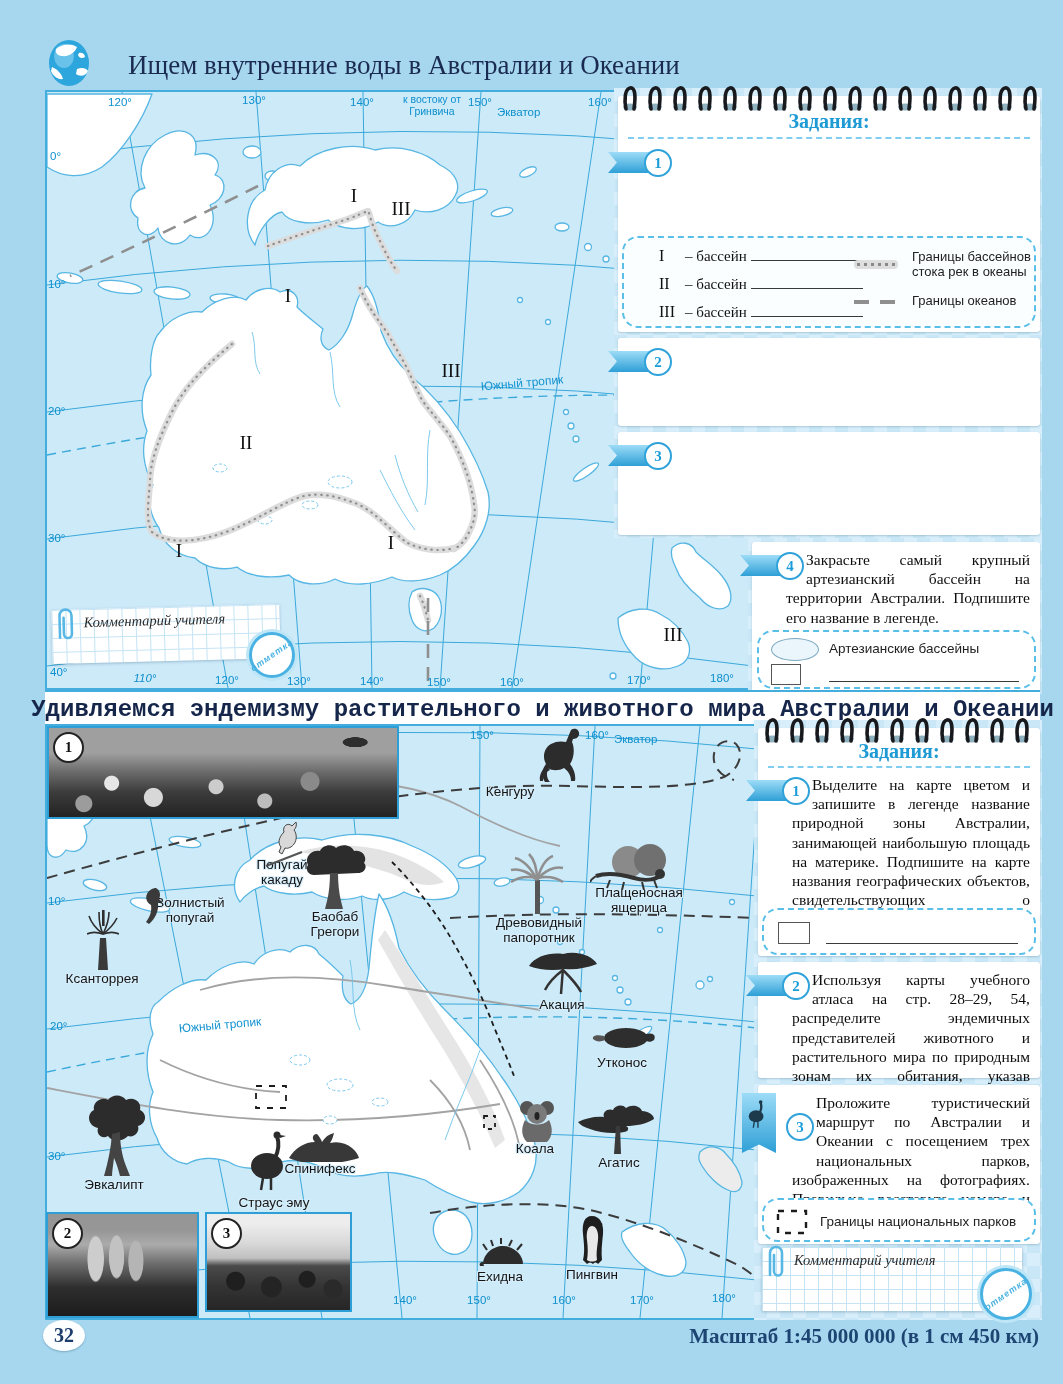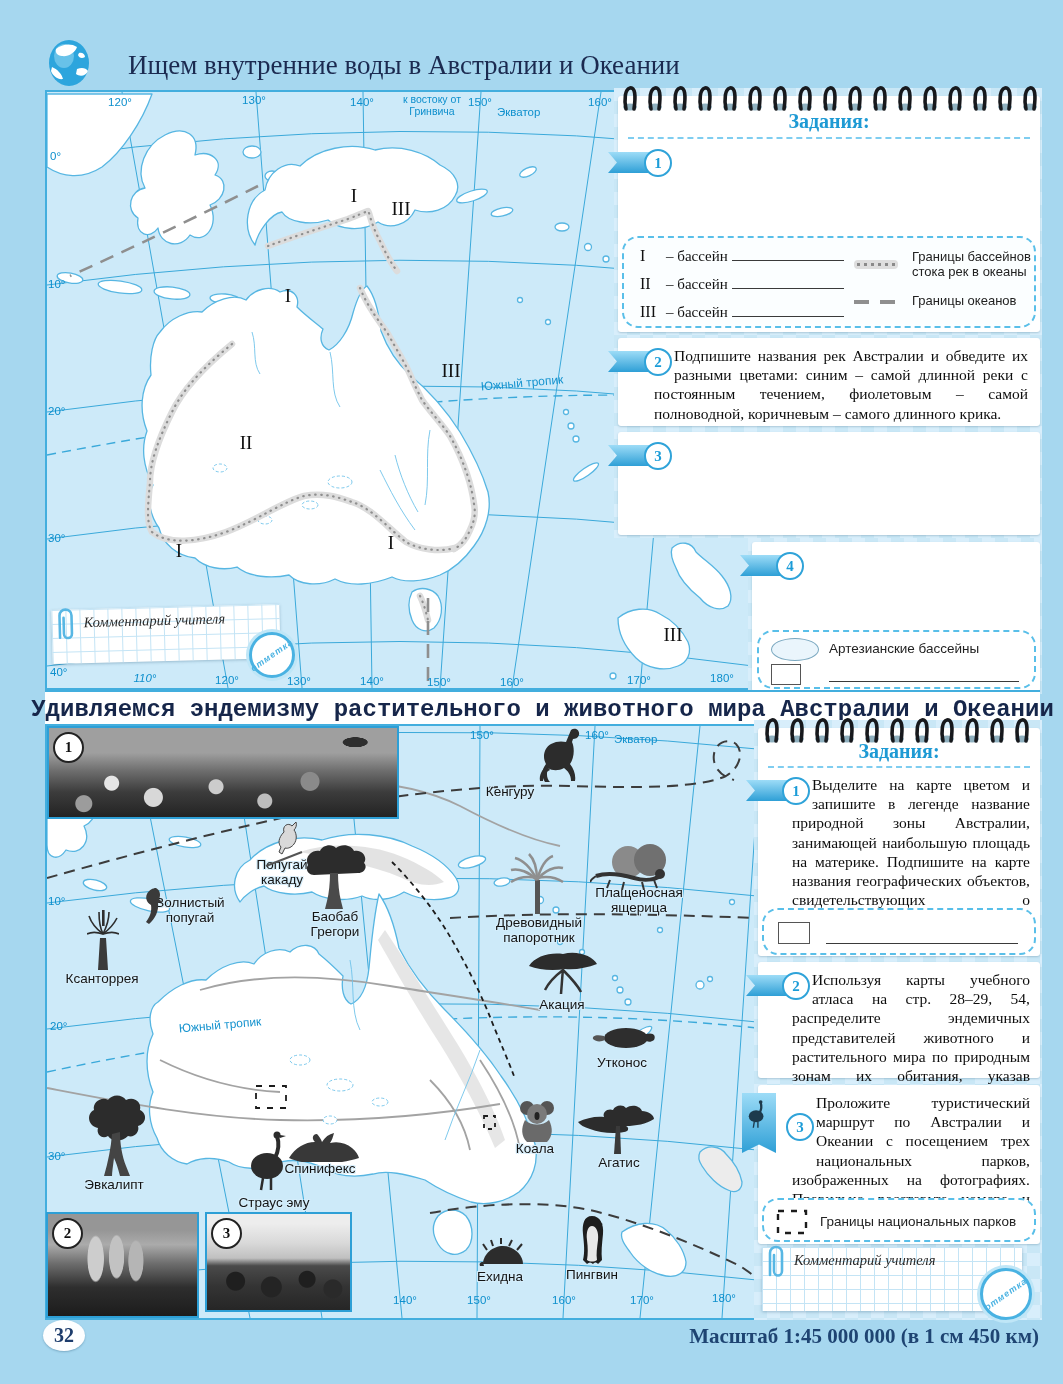--- a/index.html
+++ b/index.html
@@ -35,21 +35,21 @@
   .ttext{font-family:"Liberation Serif",serif;font-size:15.5px;line-height:1.24;color:#0e0e0e;text-align:justify;}
   .badgewrap{float:left;position:relative;width:38px;height:26px;margin:2px 6px 2px -24px;}
   .rib{position:absolute;left:-22px;top:3px;width:52px;height:21px;
        background:linear-gradient(180deg,#9ddcf7,#2e9fd6);
        clip-path:polygon(0 0,100% 0,100% 100%,0 100%,9px 50%);}
   .badge{position:absolute;right:-4px;top:0;width:24px;height:24px;border-radius:50%;background:#fff;
          border:2px solid #2fa3d9;color:#1b9cd8;display:flex;align-items:center;justify-content:center;
          font-family:"Liberation Serif",serif;font-weight:bold;font-size:15px;}
   .dashedbox{position:absolute;border:2px dashed #59bfe9;border-radius:16px;background:#fbfeff;box-sizing:border-box;}
   .blank{display:inline-block;border-bottom:1.5px solid #3a3a3a;height:13px;vertical-align:baseline;}
-  .lgrow{position:absolute;font-family:"Liberation Serif",serif;font-size:15px;color:#111;white-space:nowrap;}
+  .lgrow{position:absolute;font-family:"Liberation Serif",serif;font-size:15px;color:#111;white-space:nowrap;margin-left:19px;}
   .lgrow .rm{display:inline-block;width:26px;font-size:16px;}
   .symtxt{position:absolute;font-size:13px;line-height:1.15;color:#222;}
   .dotswatch{position:absolute;width:44px;height:9px;border-radius:4px;background:#dedede;}
   .dotswatch:before{content:"";position:absolute;left:3px;right:3px;top:3px;height:3px;
        background:repeating-linear-gradient(90deg,#8a8a8a 0 3px,transparent 3px 7px);}
   .dashswatch{position:absolute;width:44px;height:4px;
        background:repeating-linear-gradient(90deg,#8f8f8f 0 15px,transparent 15px 26px);}
   .oval{position:absolute;width:46px;height:21px;border:1.5px solid #7aa8c0;border-radius:50%;background:#eaf5fc;}
   .sqr{position:absolute;border:1.5px solid #555;background:#fff;}
   
@@ -253,39 +253,39 @@
   <div class="dashswatch" style="left:230px;top:62px;"></div>
   <div class="symtxt" style="left:288px;top:56px;width:142px;">Границы океанов</div>
 </div>
 
 <div class="card" style="left:618px;top:338px;width:422px;height:88px;">
   <div style="padding:8px 12px 0 36px;">
     <span class="badgewrap">
       <i class="rib"></i>
       <b class="badge">2</b>
     </span>
-    <div class="ttext">Подпишите названия рек Австралии и обведите их разными цветами: синим – самой длинной реки с постоянным течением, фиолетовым – самой полноводной, коричневым – самого длинного крика.</div>
   </div>
 </div>
 
 <div class="card" style="left:618px;top:432px;width:422px;height:103px;">
   <div style="padding:8px 12px 0 36px;">
     <span class="badgewrap">
       <i class="rib"></i>
       <b class="badge">3</b>
     </span>
   </div>
 </div>
 
 <div class="card" style="left:752px;top:542px;width:288px;height:150px;">
   <div style="padding:8px 10px 0 34px;">
     <span class="badgewrap">
       <i class="rib"></i>
       <b class="badge">4</b>
     </span>
+    <div class="ttext">Закрасьте самый крупный артезианский бассейн на территории Австралии. Подпишите его название в легенде.</div>
   </div>
 </div>
 <div class="dashedbox" style="left:757px;top:630px;width:279px;height:59px;background:#fff;">
   <div class="oval" style="left:12px;top:6px;"></div>
   <div class="symtxt" style="left:70px;top:9px;font-size:13.5px;text-align:right;">Артезианские бассейны</div>
   <div class="sqr" style="left:12px;top:32px;width:28px;height:19px;"></div>
   <span class="blank" style="position:absolute;left:70px;top:36px;width:190px;"></span>
 </div>
 
 <svg class="rings" style="left:622px;top:82px;" width="416" height="30" viewBox="0 0 416 30">

